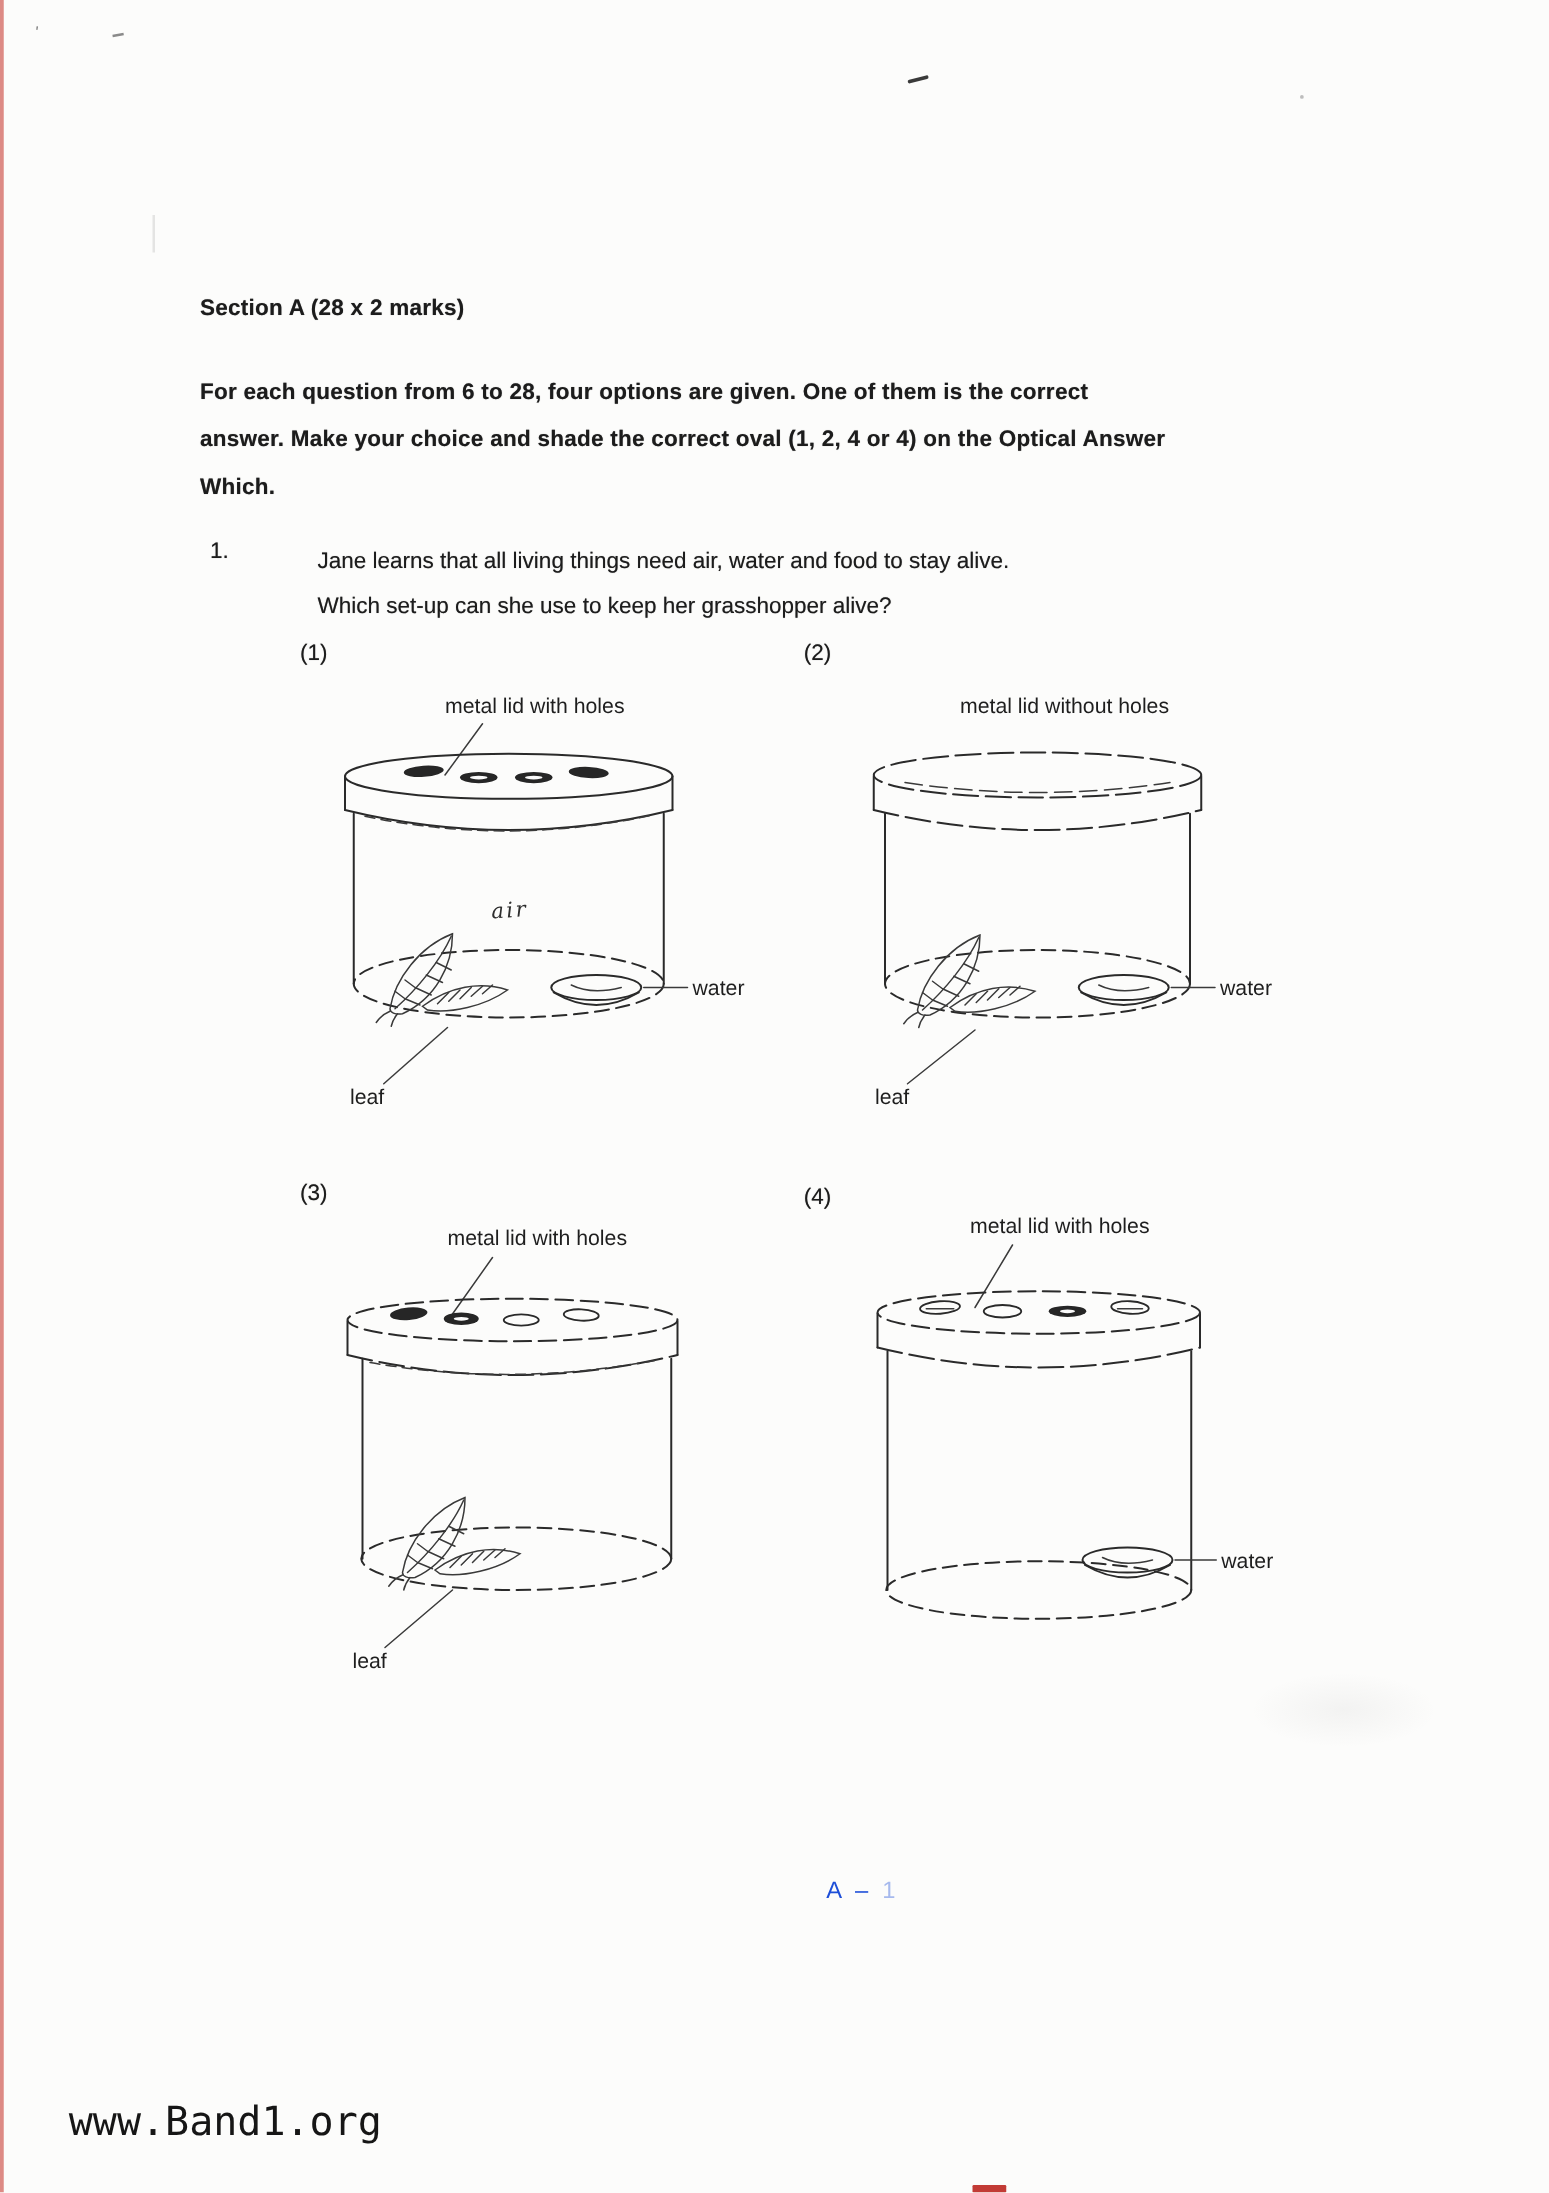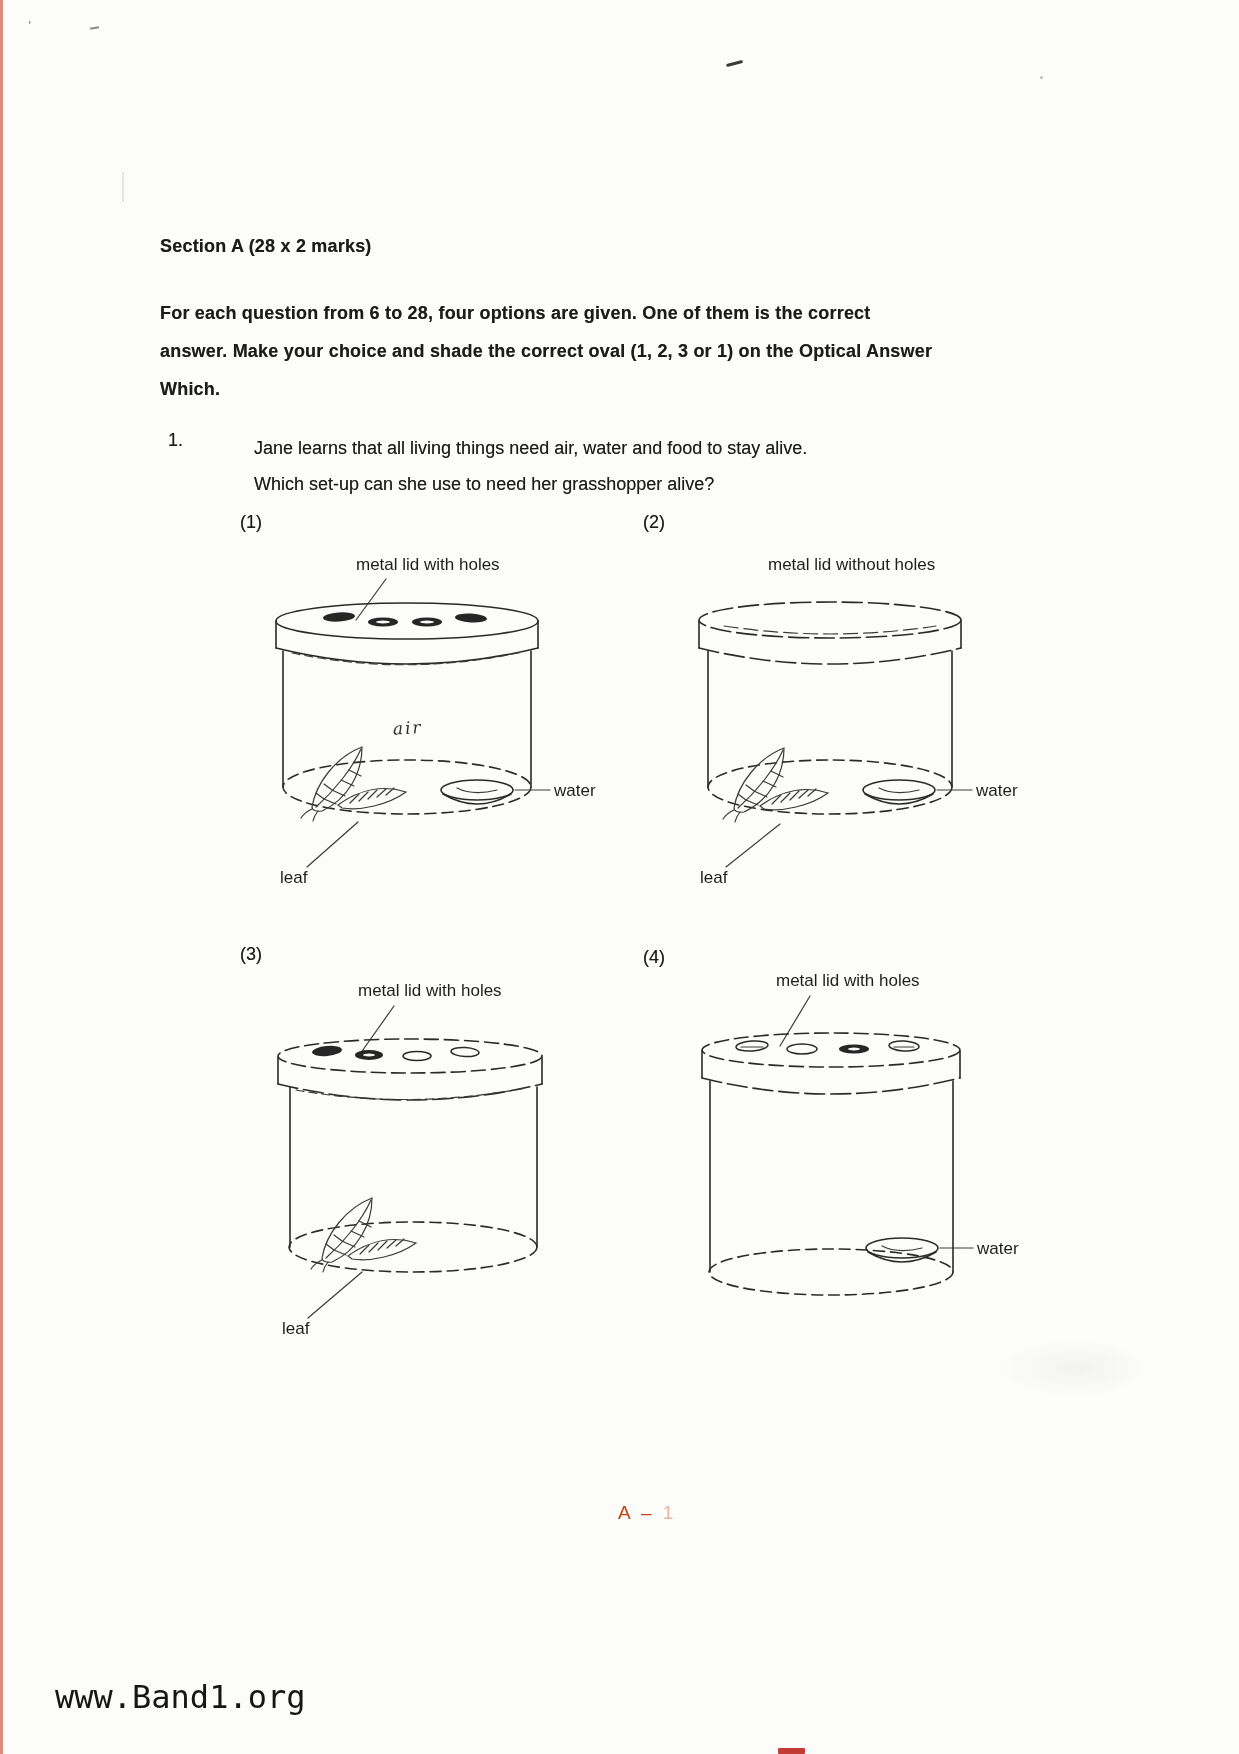--- a/index.html
+++ b/index.html
@@ -10,21 +10,21 @@
     color:#1d1d1d;
   }
   .abs{position:absolute;}
   
   .ink{color:#1c1c1c;text-shadow:0 0 .6px rgba(20,20,20,.55);}
   .heading{font-size:18px;font-weight:700;letter-spacing:.2px;}
   .instructions{font-size:18px;font-weight:700;line-height:38px;letter-spacing:.2px;}
   .qnum{font-size:18px;font-weight:400;}
   .qtext{font-size:18px;font-weight:400;line-height:36px;}
   .optlabel{font-size:18px;font-weight:400;}
-  .footer-label{font-size:19px;letter-spacing:3px;color:#c2410c;}
+  .footer-label{font-size:19px;letter-spacing:3px;color:#1d4ed8;margin-left:43px;}
   .footer-label .pagenum{opacity:.38;}
   .watermark{font-family:"DejaVu Sans Mono",monospace;font-size:32px;color:#161616;}
 
   
   .red-margin{left:0;top:0;width:3px;height:1754px;background:#d05a52;opacity:.7;}
   .red-dash-bottom{left:778px;top:1748px;width:27px;height:6px;background:#c23b35;border-radius:1px;}
   .mark-apostrophe{left:28px;top:18px;font-size:13px;color:#7a7a7a;transform:rotate(8deg);}
   .mark-dash1{left:90px;top:27px;width:9px;height:2px;background:#8a8a8a;transform:rotate(-10deg);}
   .pen-dash{left:726px;top:62px;width:17px;height:3px;background:#3a3a3a;border-radius:2px;transform:rotate(-14deg);}
   .dot-right{left:1040px;top:76px;width:3px;height:3px;background:#bdbdbd;border-radius:50%;}
@@ -74,28 +74,28 @@
   <div class="abs mark-dash1"></div>
   <div class="abs pen-dash"></div>
   <div class="abs dot-right"></div>
   <div class="abs smudge-br"></div>
   <div class="abs fold-mark"></div>
 
   <div class="abs heading ink" style="left:160px;top:236px;">Section A (28 x 2 marks)</div>
 
   <div class="abs instructions ink" style="left:160px;top:294px;width:960px;">
     <div>For each question from 6 to 28, four options are given.  One of them is the correct</div>
-    <div>answer.  Make your choice and shade the correct oval (1, 2, 3 or 1) on the Optical Answer</div>
+    <div>answer.  Make your choice and shade the correct oval (1, 2, 4 or 4) on the Optical Answer</div>
     <div>Which.</div>
   </div>
 
   <div class="abs qnum ink" style="left:168px;top:430px;">1.</div>
   <div class="abs qtext ink" style="left:254px;top:430px;width:760px;">
     <div>Jane learns that all living things need air, water and food to stay alive.</div>
-    <div>Which set-up can she use to need her grasshopper alive?</div>
+    <div>Which set-up can she use to keep her grasshopper alive?</div>
   </div>
 
   <div class="abs optlabel ink" style="left:240px;top:512px;">(1)</div>
   <div class="abs optlabel ink" style="left:643px;top:512px;">(2)</div>
   <div class="abs optlabel ink" style="left:240px;top:944px;">(3)</div>
   <div class="abs optlabel ink" style="left:643px;top:947px;">(4)</div>
 
   <svg class="abs" style="left:210px;top:480px;" width="420" height="420" viewBox="0 0 420 420">
     <text class="dlabel" x="146" y="90">metal lid with holes</text>
     <path class="sk-thin" d="M176,99 L146,140"></path>

